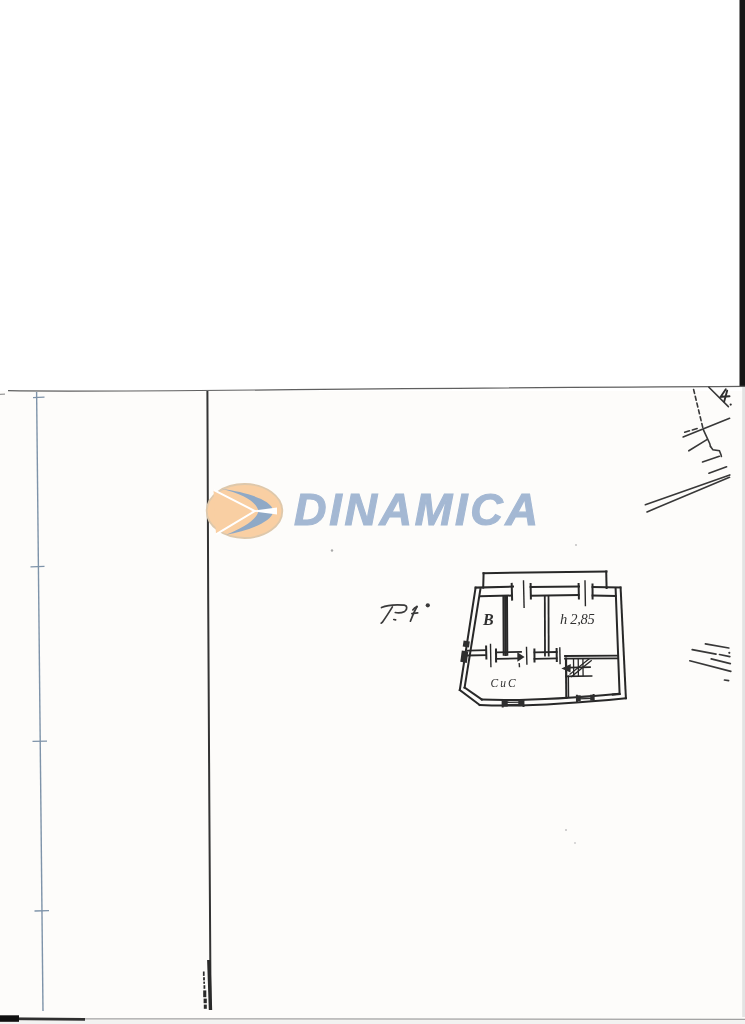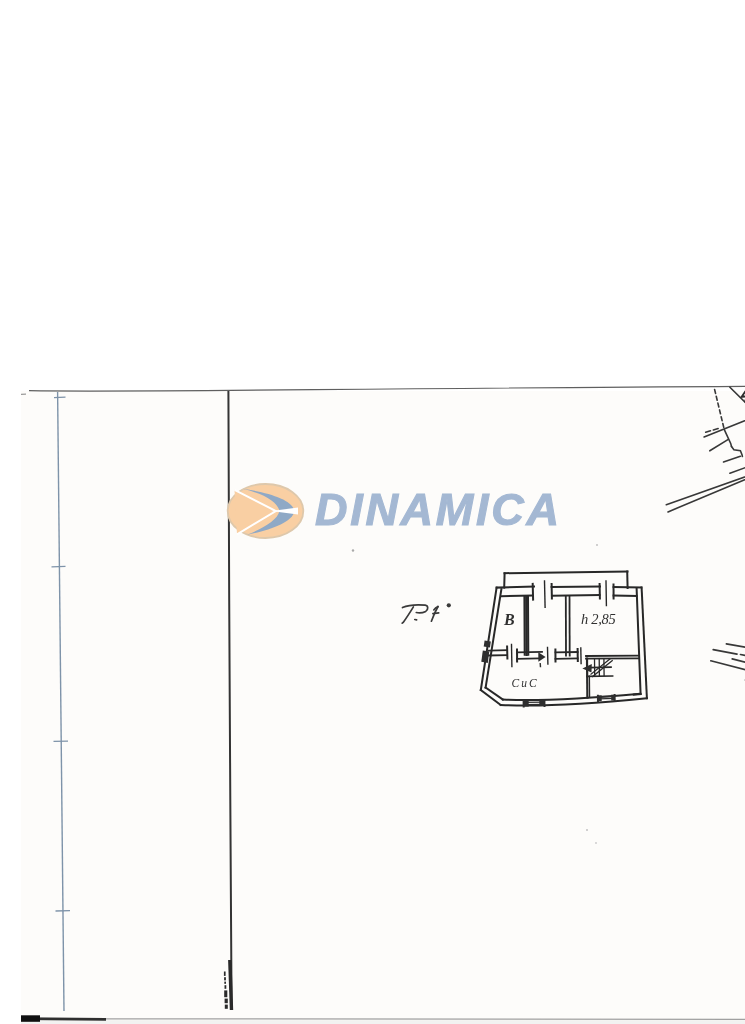--- a/index.html
+++ b/index.html
@@ -1,17 +1,17 @@
 <!DOCTYPE html>
 <html><head>
 <meta charset="utf-8">
 <style>
   html,body{margin:0;padding:0;}
   body{width:745px;height:1024px;background:#ffffff;font-family:"Liberation Sans", sans-serif;overflow:hidden;}
-  #page{position:relative;width:662px;height:1024px;margin-left:21px;}
+  #page{position:relative;width:662px;height:1024px;}
   svg{position:absolute;left:0;top:0;}
 </style>
 </head>
 <body>
 <div id="page">
 <svg width="745" height="1024" viewBox="0 0 745 1024">
 
   <rect x="0" y="391" width="745" height="633" fill="#fdfcfa"></rect>
 
   <rect x="739.5" y="0" width="5.5" height="387" fill="#161616"></rect>

